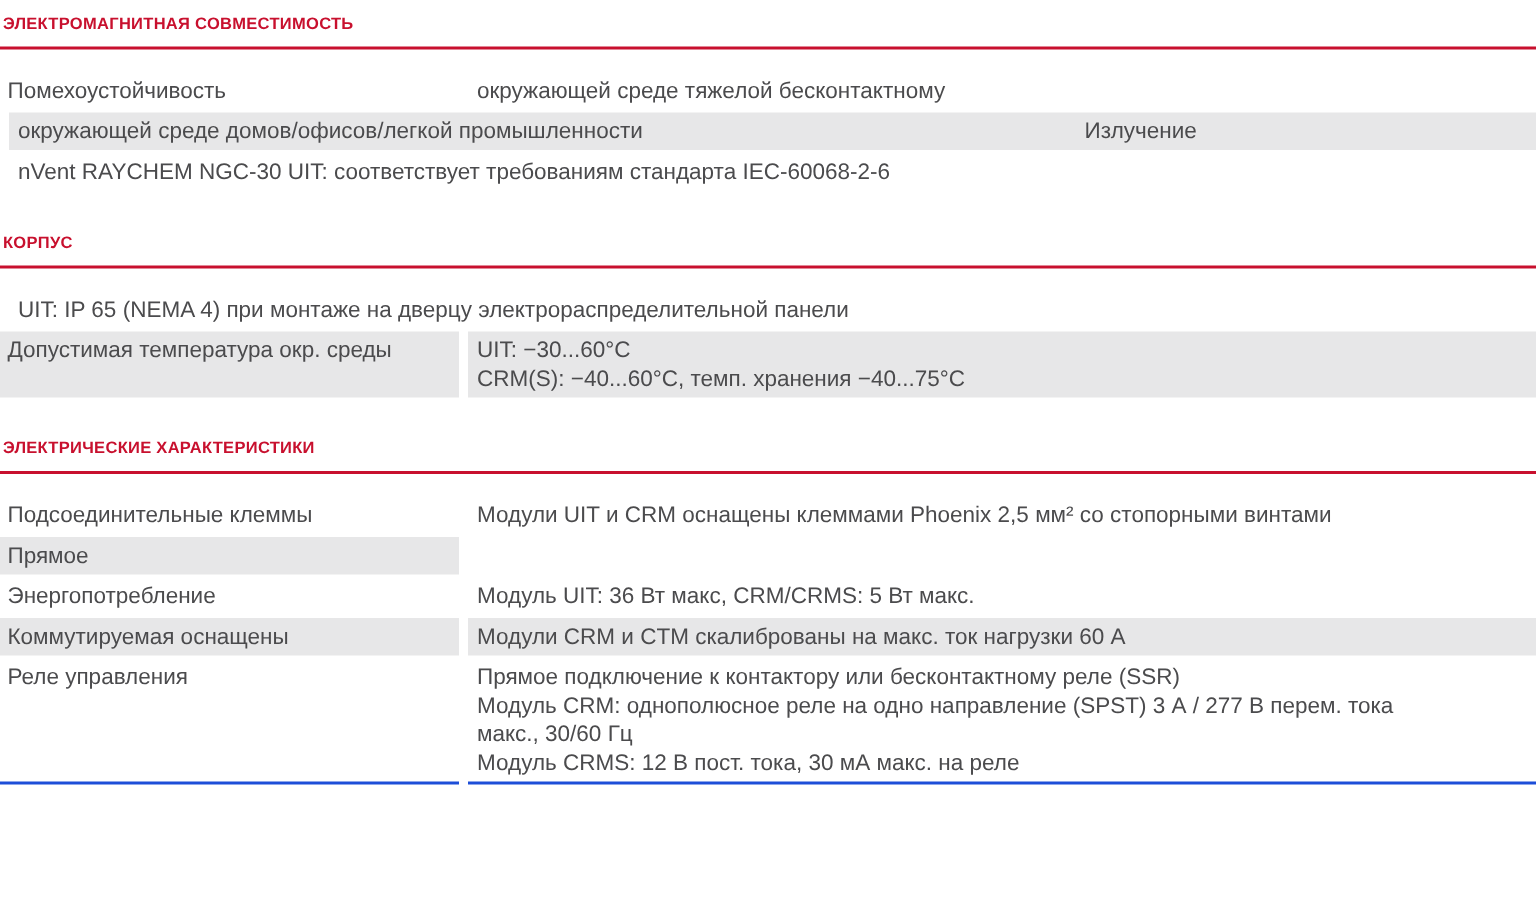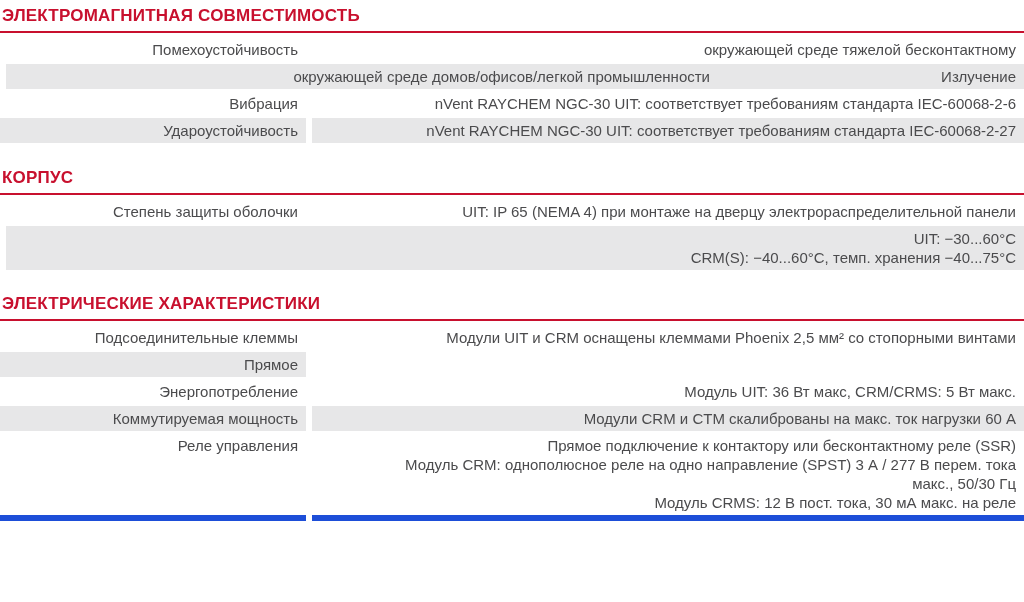--- a/index.html
+++ b/index.html
@@ -11,87 +11,82 @@
     overflow: hidden;
   }
   .page { padding-top: 6px; width: 1024px; }
 
   .section { width: 1024px; }
   #section-2 { margin-top: 25px; }
   #section-3 { margin-top: 24px; }
 
   .section-title {
     color: #C8102E;
-    font-size: 17px;
+    font-size: 11px;
     font-weight: bold;
     line-height: 20px;
     letter-spacing: 0.2px;
     padding: 0 0 5px 2px;
     border-bottom: 2px solid #C8102E;
     text-transform: uppercase;
   }
 
-  .rows { margin-top: 4px; text-align: right; }
+  .rows { margin-top: 15px; }
   .row { display: flex; margin-bottom: 2px; }
   .cell {
     font-size: 15px;
     line-height: 19px;
     padding: 3px 8px 3px 5px;
     background: #ffffff;
   }
   .label-cell {
     flex: 0 0 auto;
     width: 293px;               
   }
   .value-cell {
     flex: 1 1 auto;
     margin-left: 6px;           
     padding-left: 6px;
     white-space: pre-line;      
   }
   .rows .row:nth-child(even) .cell { background: #e7e7e8; }
 
   
-  #section-3 .row:last-child .cell { border-bottom: 6px solid #1d4ed8; }
+  #section-3 .row:last-child .cell { border-bottom: 2px solid #1d4ed8; }
 </style>
 </head>
 <body>
 
 <div class="page">
 
   <div class="section" id="section-1">
     <div class="section-title">ЭЛЕКТРОМАГНИТНАЯ СОВМЕСТИМОСТЬ</div>
     <div class="rows">
       <div class="row">
         <div class="cell label-cell">Помехоустойчивость</div>
         <div class="cell value-cell">окружающей среде тяжелой бесконтактному</div>
       </div>
       <div class="row">
         <div class="cell value-cell">окружающей среде домов/офисов/легкой промышленности</div>
         <div class="cell label-cell">Излучение</div>
       </div>
       <div class="row">
-        <div class="cell label-cell">Вибрация</div>
         <div class="cell value-cell">nVent RAYCHEM NGC-30 UIT: соответствует требованиям стандарта IEC-60068-2-6</div>
-      </div>
-      <div class="row">
-        <div class="cell label-cell">Удароустойчивость</div>
-        <div class="cell value-cell">nVent RAYCHEM NGC-30 UIT: соответствует требованиям стандарта IEC-60068-2-27</div>
       </div>
     </div>
   </div>
 
   <div class="section" id="section-2">
     <div class="section-title">КОРПУС</div>
     <div class="rows">
       <div class="row">
-        <div class="cell label-cell">Степень защиты оболочки</div>
         <div class="cell value-cell">UIT: IP 65 (NEMA 4) при монтаже на дверцу электрораспределительной панели</div>
       </div>
       <div class="row">
+        <div class="cell label-cell">Допустимая температура окр. среды</div>
         <div class="cell value-cell">UIT: −30...60°C
 CRM(S): −40...60°C, темп. хранения −40...75°C</div>
       </div>
     </div>
   </div>
 
   <div class="section" id="section-3">
     <div class="section-title">ЭЛЕКТРИЧЕСКИЕ ХАРАКТЕРИСТИКИ</div>
     <div class="rows">
       <div class="row">
@@ -99,26 +94,26 @@
         <div class="cell value-cell">Модули UIT и CRM оснащены клеммами Phoenix 2,5 мм² со стопорными винтами</div>
       </div>
       <div class="row">
         <div class="cell label-cell">Прямое</div>
       </div>
       <div class="row">
         <div class="cell label-cell">Энергопотребление</div>
         <div class="cell value-cell">Модуль UIT: 36 Вт макс, CRM/CRMS: 5 Вт макс.</div>
       </div>
       <div class="row">
-        <div class="cell label-cell">Коммутируемая мощность</div>
+        <div class="cell label-cell">Коммутируемая оснащены</div>
         <div class="cell value-cell">Модули CRM и CTM скалиброваны на макс. ток нагрузки 60 А</div>
       </div>
       <div class="row">
         <div class="cell label-cell">Реле управления</div>
         <div class="cell value-cell">Прямое подключение к контактору или бесконтактному реле (SSR)
 Модуль CRM: однополюсное реле на одно направление (SPST) 3 А / 277 В перем. тока
-макс., 50/30 Гц
+макс., 30/60 Гц
 Модуль CRMS: 12 В пост. тока, 30 мА макс. на реле</div>
       </div>
     </div>
   </div>
 
 </div>
 
 </body></html>

